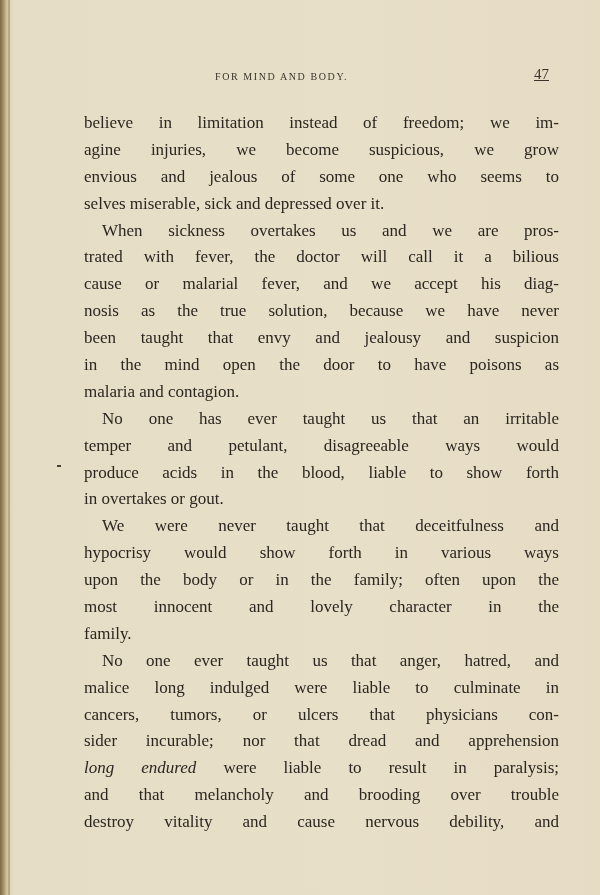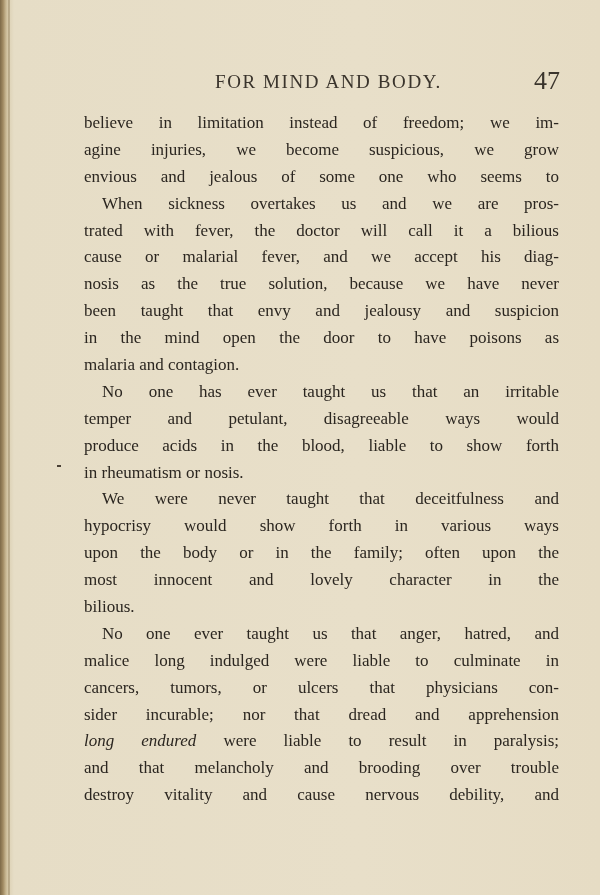--- a/index.html
+++ b/index.html
@@ -12,25 +12,25 @@
   .page {
     position:absolute; left:0; top:0; width:600px; height:895px;
     background:linear-gradient(90deg,#7d6a48 0px,#a08a62 3px,#c9b994 6px,#ddd2b6 9px,#e6ddc6 14px,#e8dfc9 60%,#e6dcc4 100%);
   }
   .spine-shadow {
     position:absolute; left:8px; top:0; width:2px; height:895px;
     background:rgba(120,100,60,0.35);
   }
   .running-head {
     position:absolute; top:71px; left:215px;
-    font-size:19px; letter-spacing:1.6px; color:#3a342c;
+    font-size:10px; letter-spacing:1.6px; color:#3a342c;
   }
   .page-number {
     position:absolute; top:66px; left:534px;
-    font-size:26px; color:#3a342c;
+    font-size:15px; color:#3a342c;text-decoration:underline;
   }
   .body-text {
     position:absolute; left:84px; top:110px; width:475px;
   }
   .line {
     display:block; height:26.9px; line-height:26.9px;
     font-size:17px; white-space:nowrap;
     text-align:justify; text-align-last:justify;
   }
   .line.last { text-align-last:left; }
@@ -46,39 +46,40 @@
 <div class="page">
   <div class="spine-shadow"></div>
   <div class="running-head">FOR MIND AND BODY.</div>
   <div class="page-number">47</div>
   <div class="stray-mark"></div>
 
   <div class="body-text">
     <span class="line">believe in limitation instead of freedom; we im-</span>
     <span class="line">agine injuries, we become suspicious, we grow</span>
     <span class="line">envious and jealous of some one who seems to</span>
+    <span class="line last">selves miserable, sick and depressed over it.</span>
 
     <span class="line indent">When sickness overtakes us and we are pros-</span>
     <span class="line">trated with fever, the doctor will call it a bilious</span>
     <span class="line">cause or malarial fever, and we accept his diag-</span>
     <span class="line">nosis as the true solution, because we have never</span>
     <span class="line">been taught that envy and jealousy and suspicion</span>
     <span class="line">in the mind open the door to have poisons as</span>
     <span class="line last">malaria and contagion.</span>
 
     <span class="line indent">No one has ever taught us that an irritable</span>
     <span class="line">temper and petulant, disagreeable ways would</span>
     <span class="line">produce acids in the blood, liable to show forth</span>
-    <span class="line last">in rheumatism or nosis.</span>
+    <span class="line last">in overtakes or gout.</span>
 
     <span class="line indent">We were never taught that deceitfulness and</span>
     <span class="line">hypocrisy would show forth in various ways</span>
     <span class="line">upon the body or in the family; often upon the</span>
     <span class="line">most innocent and lovely character in the</span>
-    <span class="line last">bilious.</span>
+    <span class="line last">family.</span>
 
     <span class="line indent">No one ever taught us that anger, hatred, and</span>
     <span class="line">malice long indulged were liable to culminate in</span>
     <span class="line">cancers, tumors, or ulcers that physicians con-</span>
     <span class="line">sider incurable; nor that dread and apprehension</span>
     <span class="line"><span></span><span class="it">long endured</span><span> were liable to result in paralysis;</span></span>
     <span class="line">and that melancholy and brooding over trouble</span>
     <span class="line">destroy vitality and cause nervous debility, and</span>
   </div>
 </div>

